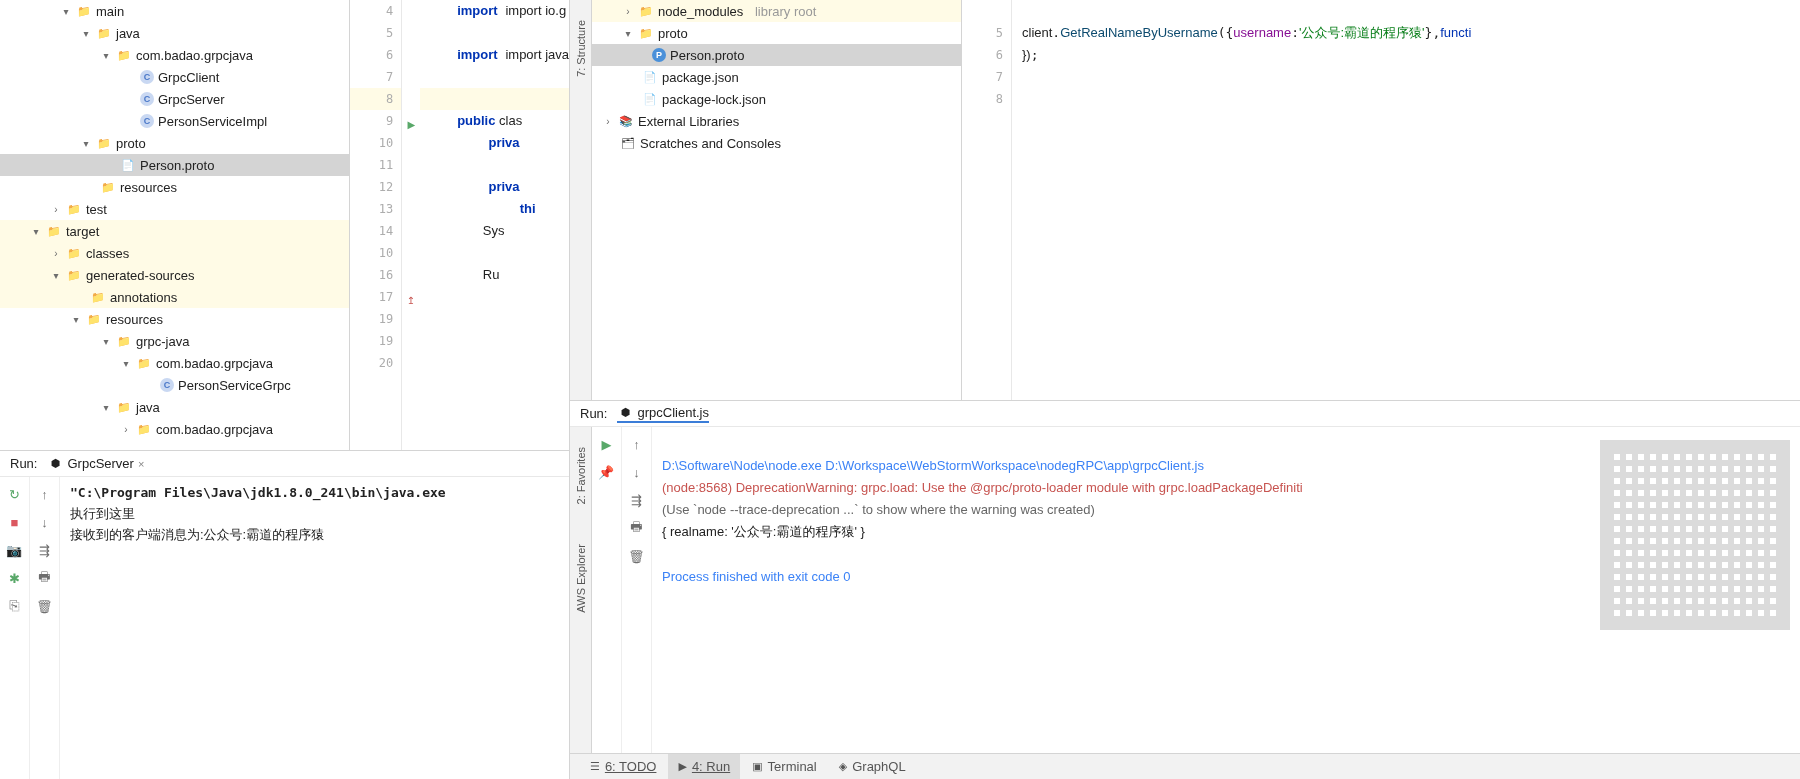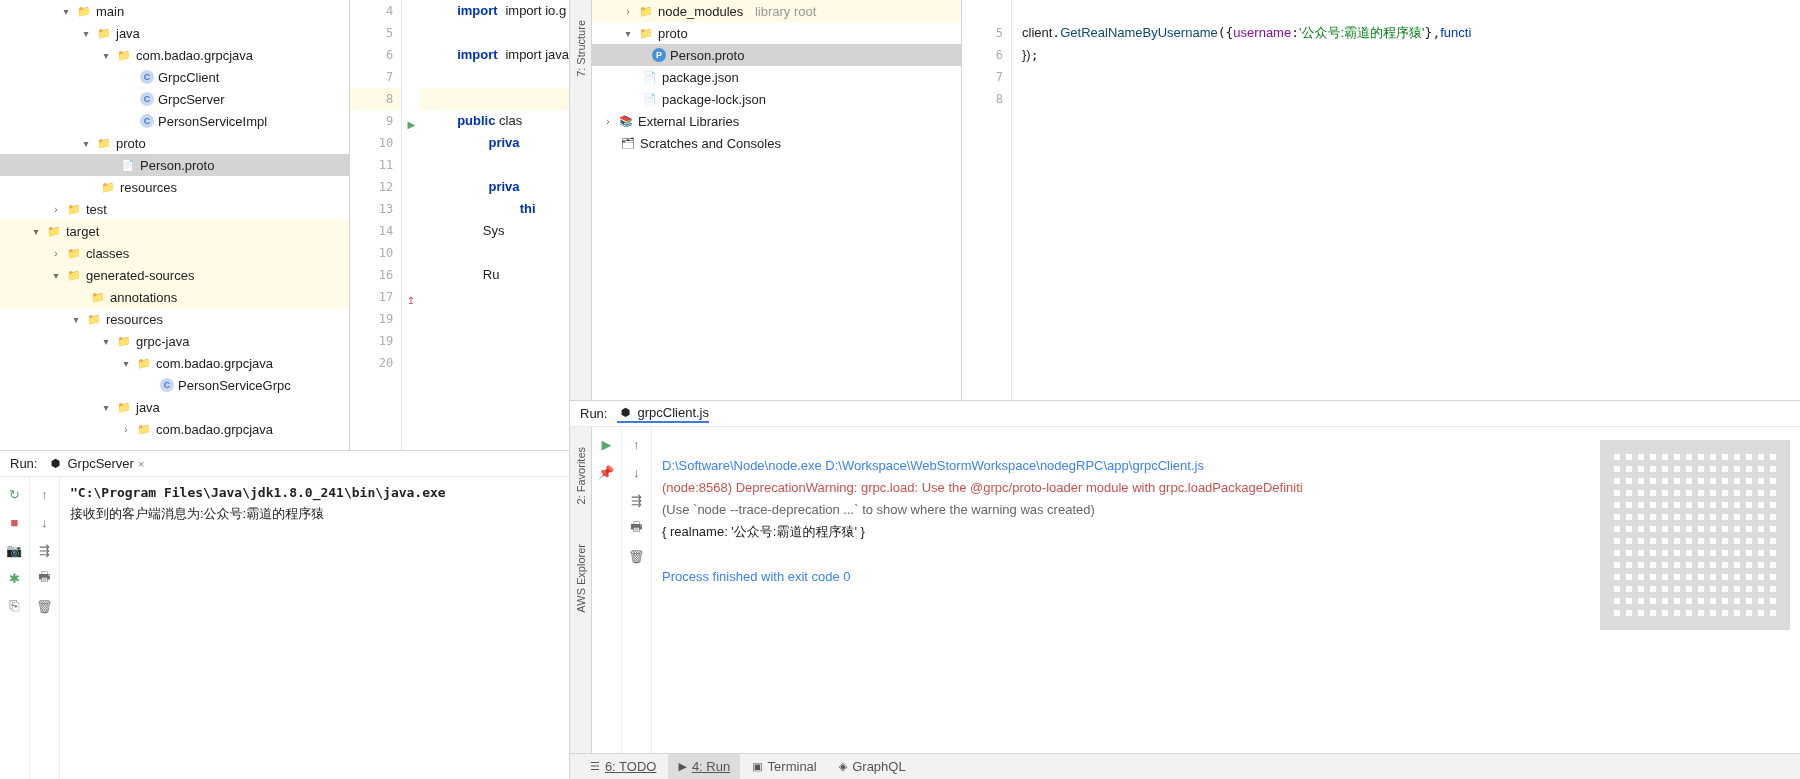--- a/index.html
+++ b/index.html
@@ -240,20 +240,21 @@
         </div>
         <div class="run-tb2">
           <span class="tbtn">↑</span>
           <span class="tbtn">↓</span>
           <span class="tbtn">⇶</span>
           <span class="tbtn">🖶</span>
           <span class="tbtn">🗑</span>
         </div>
         <div class="run-out">
           <div class="cmd mono">"C:\Program Files\Java\jdk1.8.0_241\bin\java.exe</div>
+          <div>执行到这里</div>
           <div>接收到的客户端消息为:公众号:霸道的程序猿</div>
         </div>
       </div>
     </div>
   </div>
 
   <div class="ide-right">
     <div class="ide-right-top">
       <div class="side-strip">
         <span class="side-lbl">7: Structure</span>

